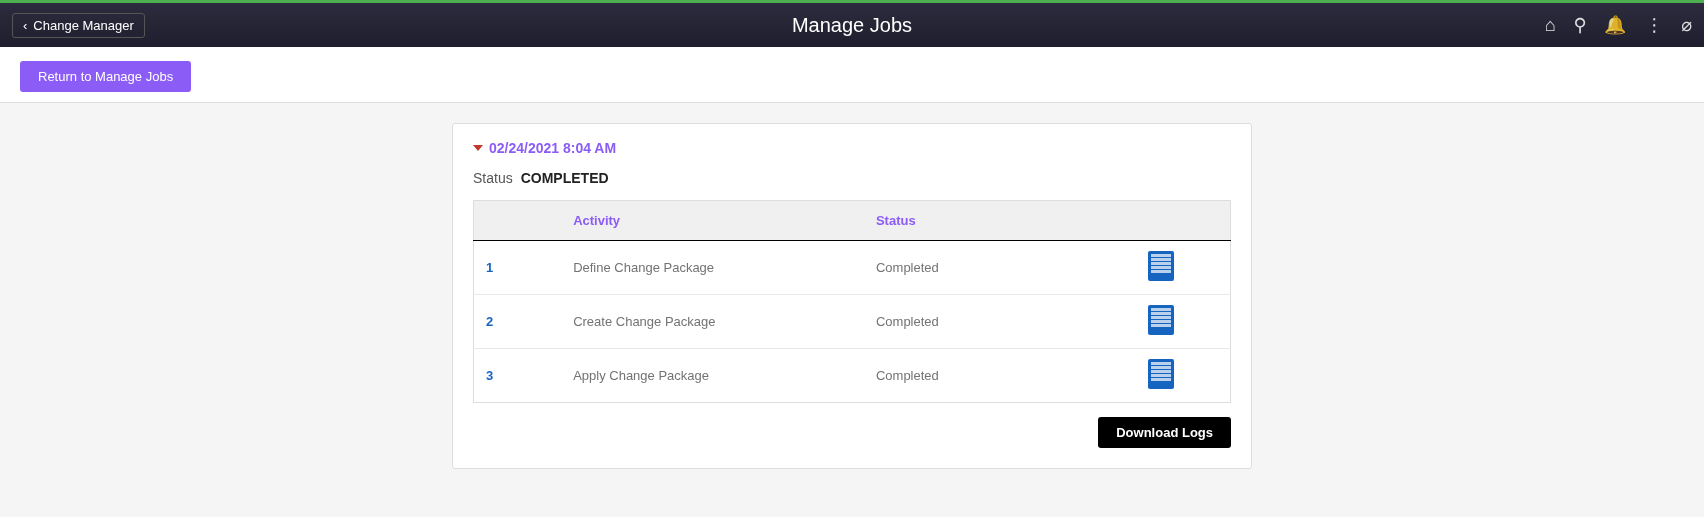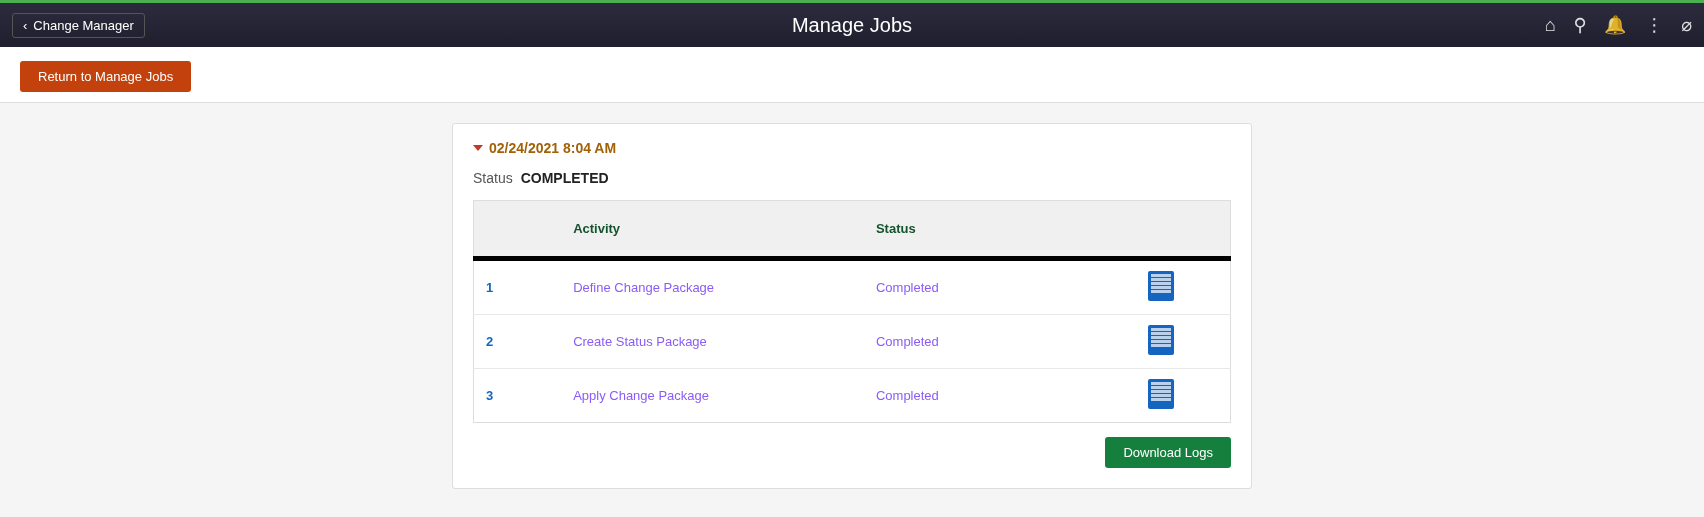--- a/index.html
+++ b/index.html
@@ -67,21 +67,21 @@
       font-size: 20px;
       font-weight: bold;
       color: #222;
     }
     .page-header-left .subtitle {
       font-size: 13px;
       color: #555;
       margin-top: 2px;
     }
     .return-btn {
-      background: #c2410c;
+      background: #8b5cf6;
       color: #fff;
       border: none;
       padding: 8px 18px;
       border-radius: 3px;
       cursor: pointer;
       font-size: 13px;
       white-space: nowrap;
     }
 
     
@@ -98,21 +98,21 @@
       border-radius: 3px;
       max-width: 800px;
       margin: 0 auto;
       padding: 16px 20px 20px 20px;
     }
 
     .job-date {
       display: flex;
       align-items: center;
       gap: 6px;
-      color: #a16207;
+      color: #8b5cf6;
       font-size: 14px;
       font-weight: bold;
       margin-bottom: 14px;
     }
     .chevron-down {
       display: inline-block;
       width: 0;
       height: 0;
       border-left: 5px solid transparent;
       border-right: 5px solid transparent;
@@ -137,30 +137,30 @@
 
     
     .activity-table {
       width: 100%;
       border-collapse: collapse;
       border: 1px solid #ddd;
     }
     .activity-table th {
       background: #f0f0f0;
       text-align: left;
-      padding: 20px 12px;
-      font-size: 13px;
-      font-weight: bold;
-      color: #14532d;
-      border-bottom: 5px solid #000000;
+      padding: 12px 12px;
+      font-size: 13px;
+      font-weight: bold;
+      color: #8b5cf6;
+      border-bottom: 1px solid #000000;
     }
     .activity-table td {
       padding: 10px 12px;
       font-size: 13px;
-      color: #8b5cf6;
+      color: #737373;
       border-bottom: 1px solid #e8e8e8;
       vertical-align: middle;
     }
     .activity-table tr:last-child td {
       border-bottom: none;
     }
     .activity-table .row-num {
       color: #1565c0;
       font-weight: bold;
       width: 30px;
@@ -197,27 +197,28 @@
       box-shadow: 0 4px 0 rgba(255,255,255,0.7), 0 8px 0 rgba(255,255,255,0.7), 0 12px 0 rgba(255,255,255,0.7), 0 16px 0 rgba(255,255,255,0.7);
     }
 
     
     .download-row {
       display: flex;
       justify-content: flex-end;
       margin-top: 14px;
     }
     .download-btn {
-      background: #15803d;
+      background: #000000;
       color: #fff;
       border: none;
       padding: 8px 18px;
       border-radius: 3px;
       cursor: pointer;
       font-size: 13px;
+      font-weight: bold;
     }
   </style>
 </head>
 <body>
 
 <div class="topbar-accent"></div>
 <div class="topbar">
   <button class="topbar-back-btn">
     <span>‹</span>
     <span>Change Manager</span>
@@ -259,21 +260,21 @@
       </thead>
       <tbody id="table-body">
       <tr>
             <td class="row-num">1</td>
             <td>Define Change Package</td>
             <td>Completed</td>
             <td class="icon-col"><span class="doc-icon"></span></td>
           </tr>
           <tr>
             <td class="row-num">2</td>
-            <td>Create Status Package</td>
+            <td>Create Change Package</td>
             <td>Completed</td>
             <td class="icon-col"><span class="doc-icon"></span></td>
           </tr>
           <tr>
             <td class="row-num">3</td>
             <td>Apply Change Package</td>
             <td>Completed</td>
             <td class="icon-col"><span class="doc-icon"></span></td>
           </tr>
         </tbody>

